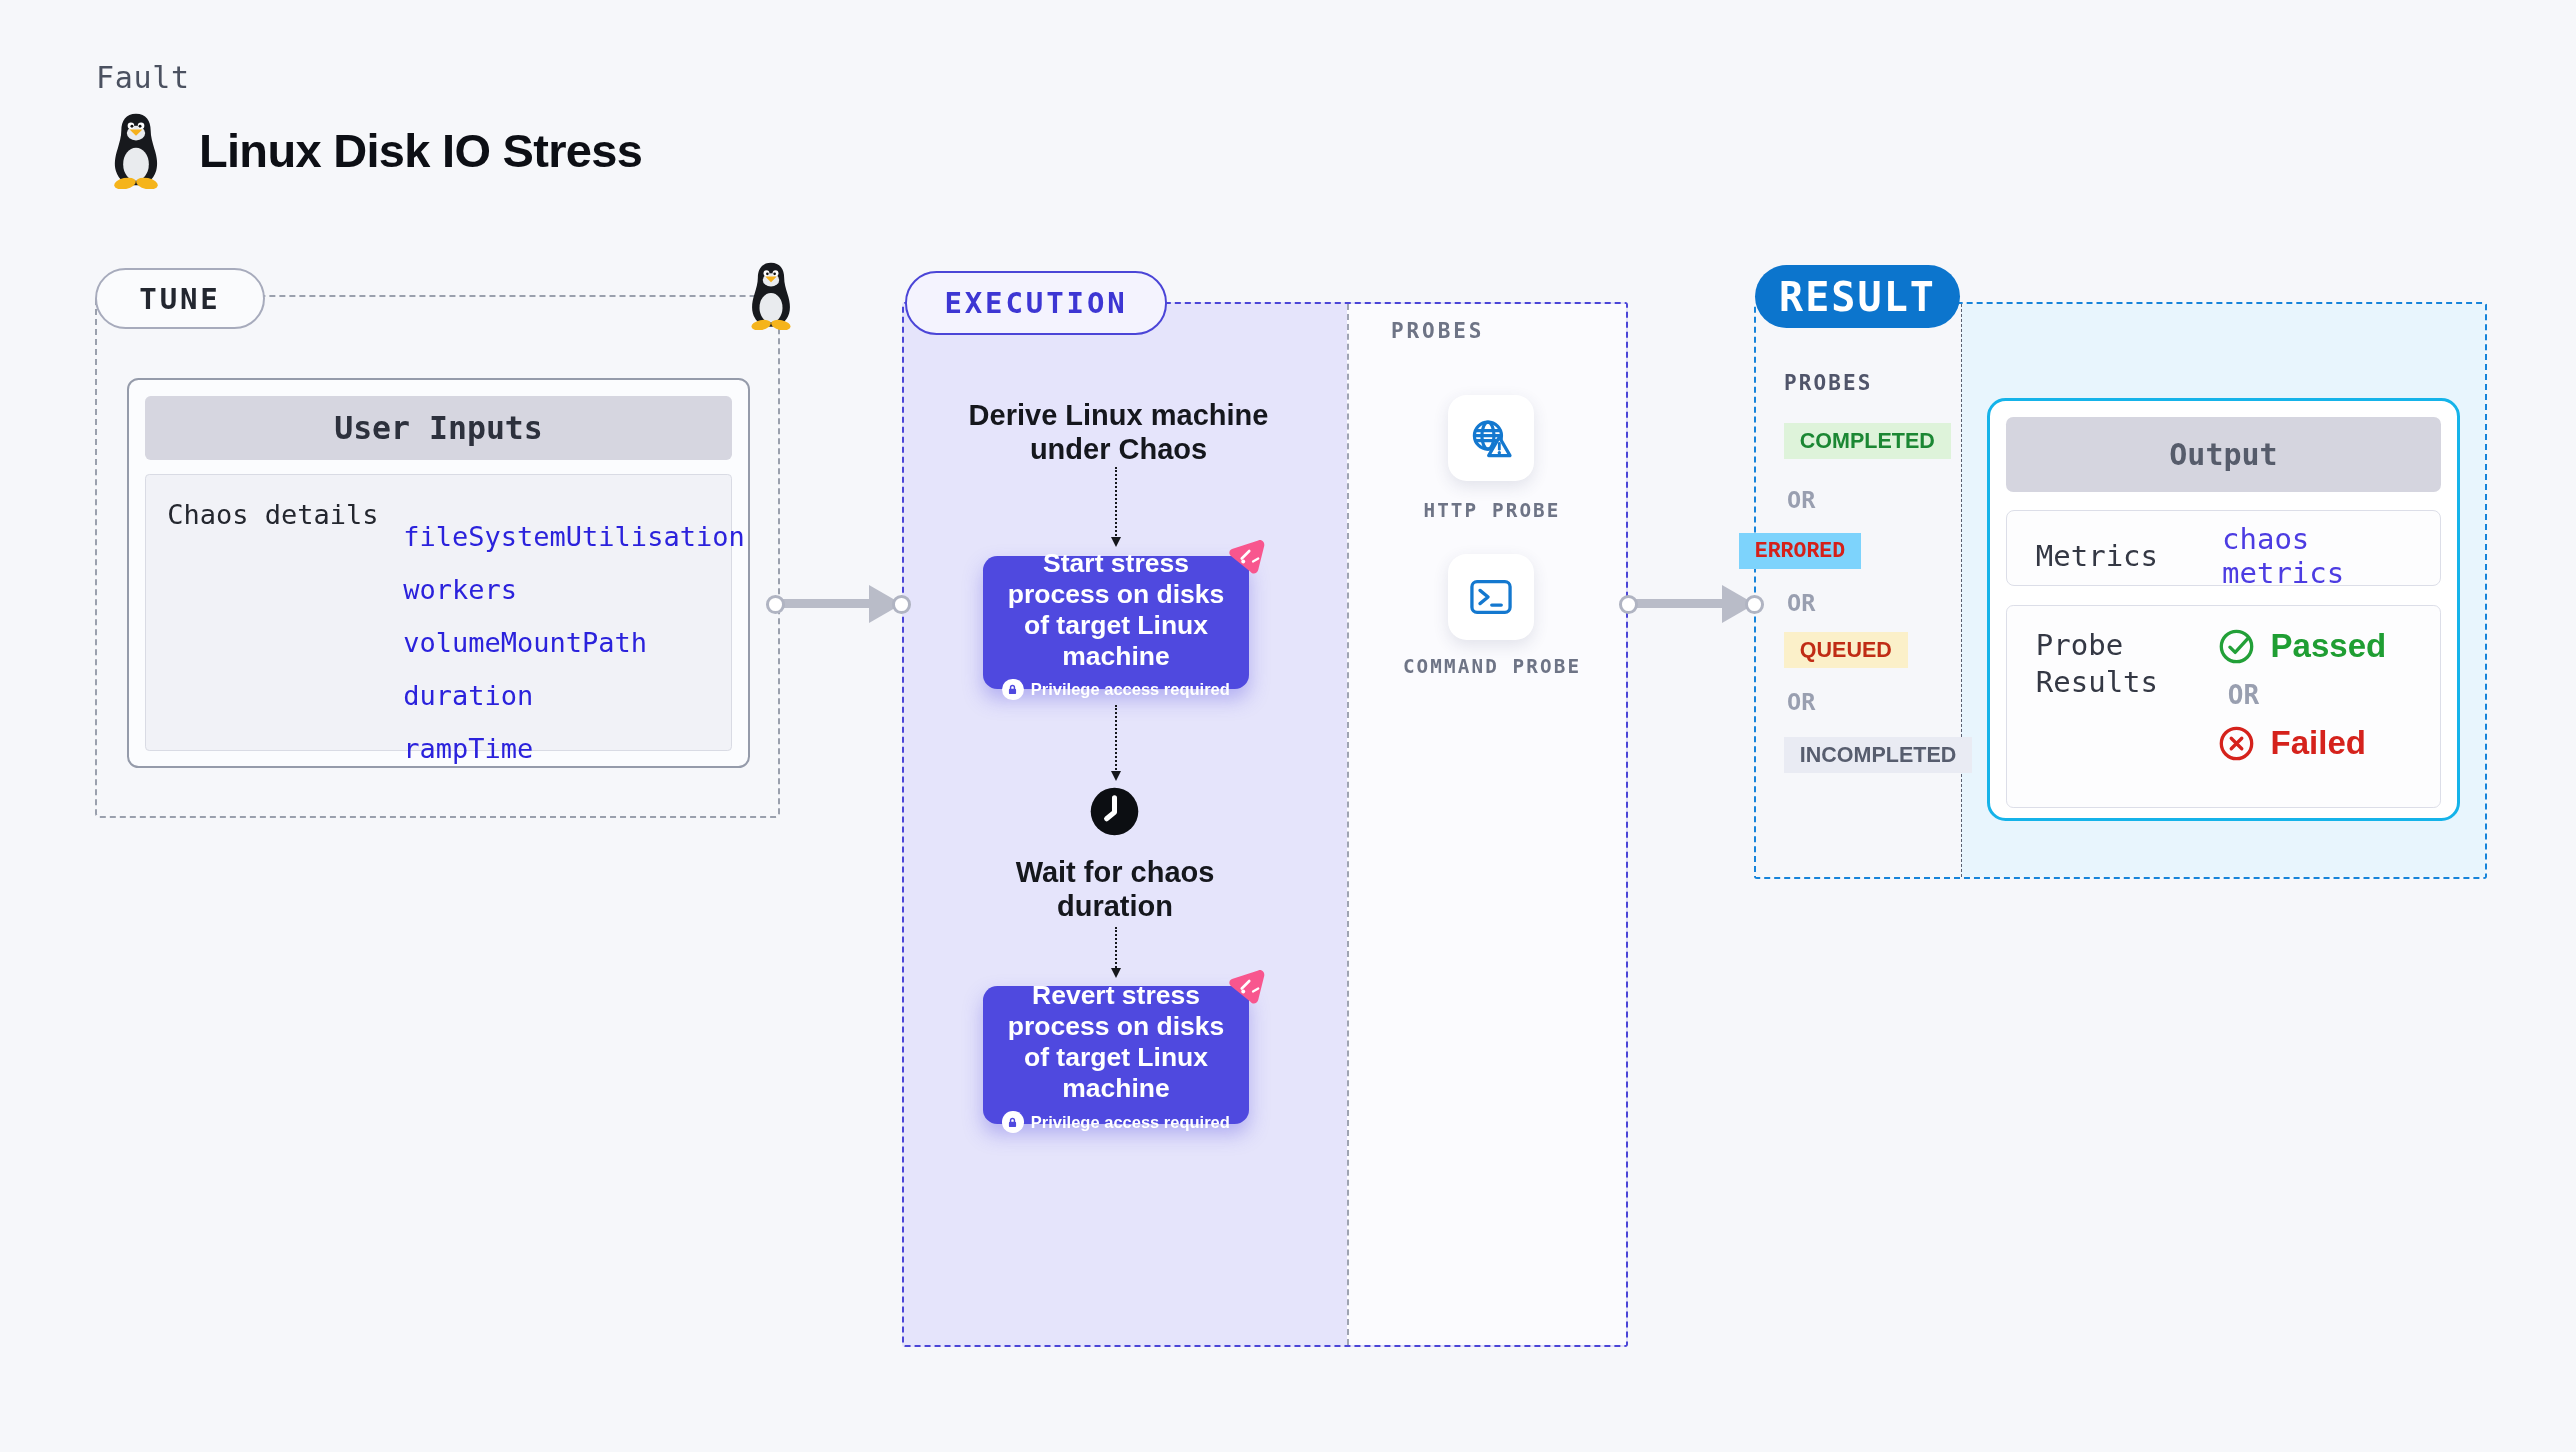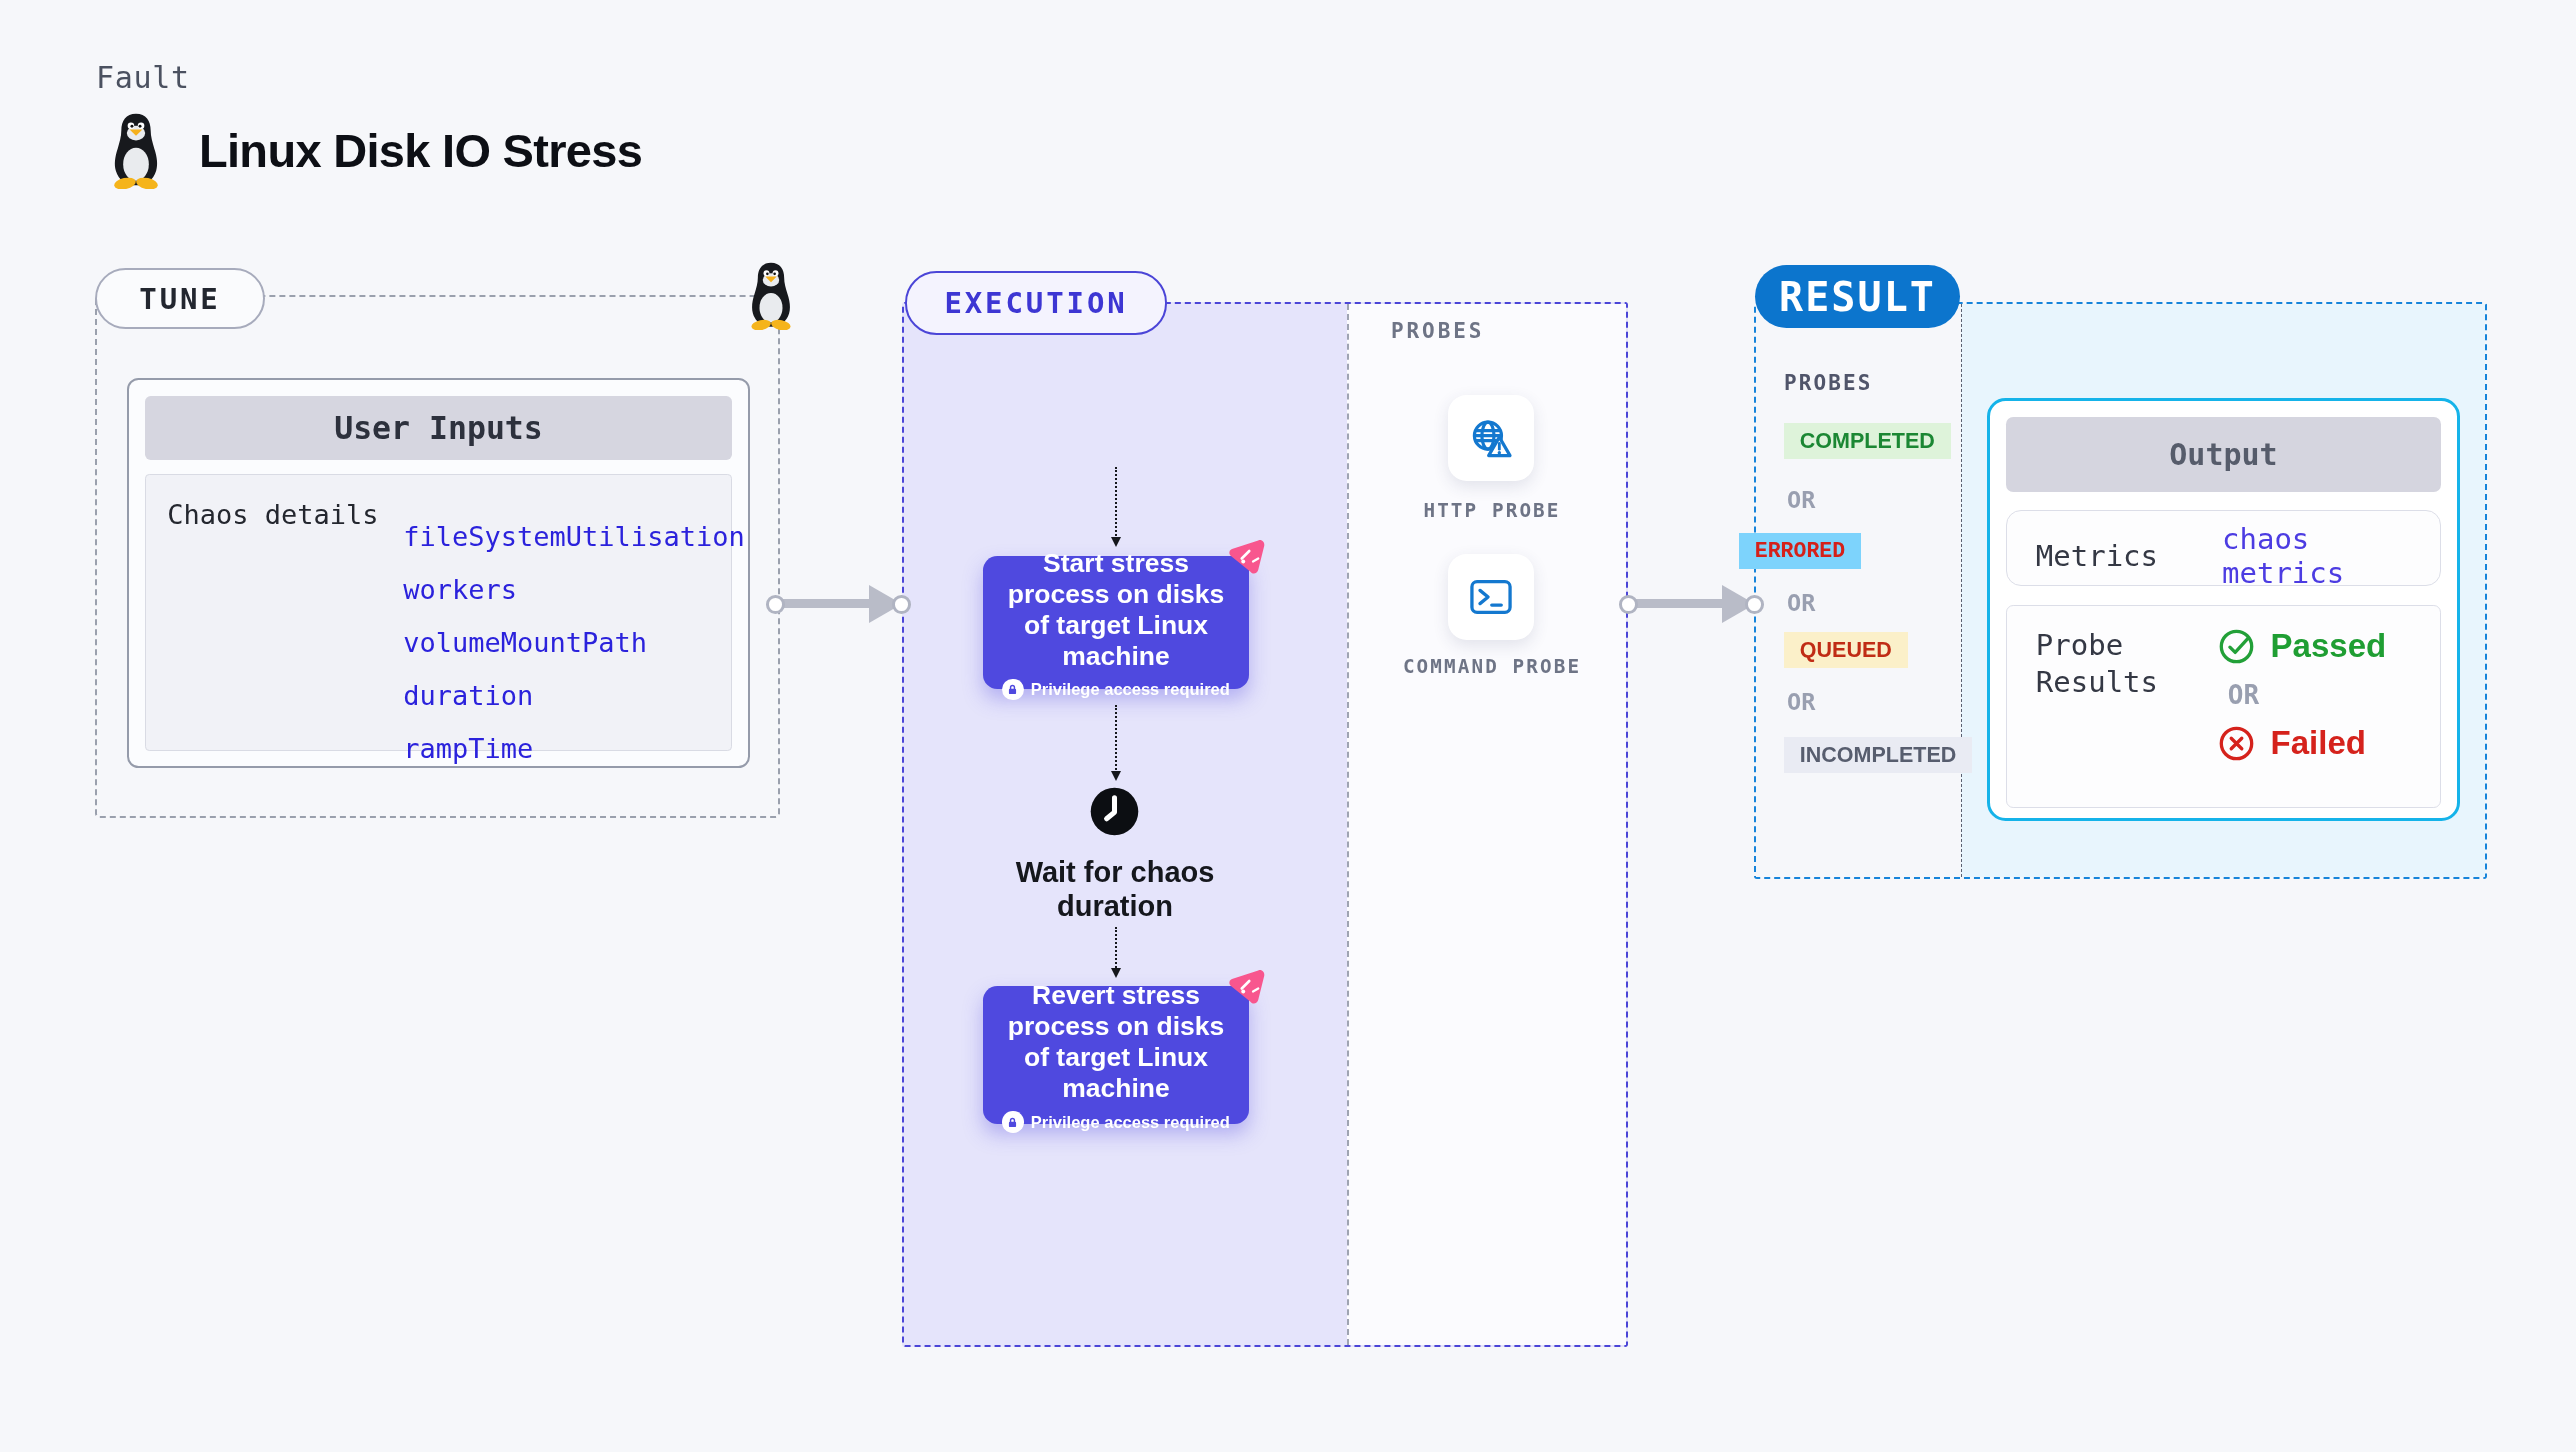--- a/index.html
+++ b/index.html
@@ -100,21 +100,21 @@
   #badge-incompleted{left:1784px;top:737px;background:#e9ebf3;color:#575d6e;}
   .or{font-size:23.6px;font-weight:700;color:#999fb0;}
   #or1{left:1787px;top:486px;}
   #or2{left:1787px;top:589px;}
   #or3{left:1787px;top:688px;}
 
   .output-card{left:1987px;top:398px;width:473px;height:423px;background:#fff;border:3.6px solid #15b3e9;
                border-radius:18.6px;box-sizing:border-box;padding:15.8px;z-index:2;}
   .output-header{height:75px;background:#d5d5df;border-radius:7.2px;display:flex;align-items:center;
                justify-content:center;font-size:30px;font-weight:700;color:#565c6b;}
-  .metrics-row{margin-top:18.6px;height:76px;border:1.4px solid #dcdee8;border-radius:15px;background:#fdfdfe;
+  .metrics-row{margin-top:18.6px;height:76px;border:1.4px solid #dcdee8;border-radius:8px;background:#fdfdfe;
                display:flex;align-items:center;padding:16px 0 0 29px;box-sizing:border-box;}
   .metrics-label{font-size:29px;color:#343844;}
   .metrics-value{font-size:29px;color:#4c3ce2;margin-left:64px;}
   .probe-row{margin-top:18.6px;height:203px;border:1.4px solid #dcdee8;border-radius:7.2px;background:#fdfdfe;
              display:flex;padding:21.5px 0 0 29px;box-sizing:border-box;}
   .probe-row-label{font-size:29px;line-height:37px;color:#343844;width:156px;flex:none;}
   .probe-values{margin-left:26px;display:flex;flex-direction:column;gap:14.3px;}
   .pv-row{display:flex;align-items:center;gap:15.8px;}
   .pv-icon{width:37px;height:37px;flex:none;}
   .passed-text{font-size:33px;font-weight:800;color:#1f9e33;}
@@ -182,20 +182,21 @@
     <div class="dot end"></div>
   </div>
 
   <div class="abs exec-box">
     <div class="probes-bg"></div>
   </div>
   <div class="abs pill exec-pill">
     <span>EXECUTION</span>
   </div>
 
+  <div class="abs derive-text">Derive Linux machine under Chaos</div>
 
   <div class="abs varrow" id="v1"></div>
 
   <div class="abs chaos-card" id="card1">
     <svg class="litmus-badge" viewBox="0 0 52 48">
       <path d="M43 2 C47 0 52 4 51 9 L43 41 C42 46 36 48 33 44 L7 23 C3 20 4 14 9 13 Z" fill="#f8568e"></path>
       <path d="M21 26 L31 16" stroke="#fff" stroke-width="3.5" stroke-linecap="round" fill="none"></path>
       <path d="M36 30 L43 26" stroke="#fff" stroke-width="3" stroke-linecap="round" fill="none"></path>
       <circle cx="23" cy="30" r="2.6" fill="#fff"></circle>
     </svg>

